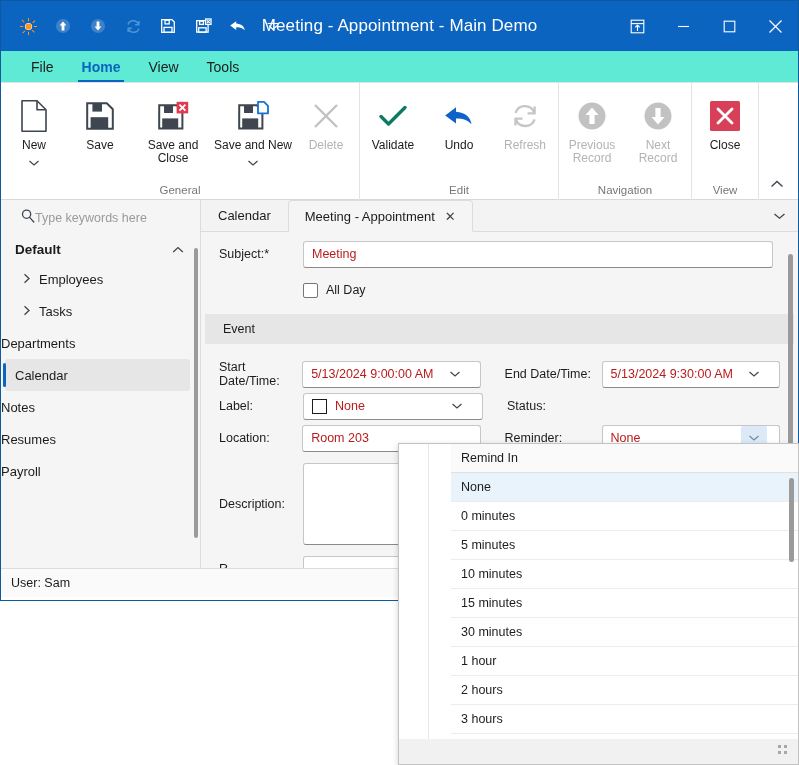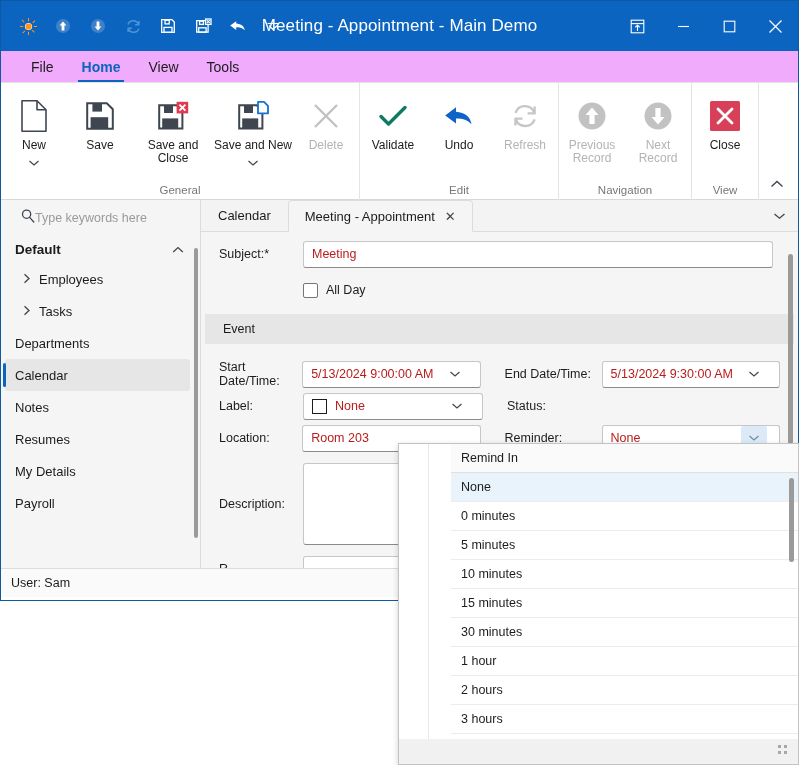--- a/index.html
+++ b/index.html
@@ -34,21 +34,21 @@
     color: #ffffff; font-size: 17px; letter-spacing: .1px;
     pointer-events: none;
   }
   .wincontrols { position: absolute; right: 0; top: 0; height: 50px; display: flex; }
   .wc {
     width: 46px; height: 50px; display: flex; align-items: center; justify-content: center;
   }
 
   
   .ribbon-tabs {
-    height: 32px; background: #f0abfc; display: flex; align-items: stretch;
+    height: 32px; background: #5eead4; display: flex; align-items: stretch;
     padding-left: 16px; border-bottom: 1px solid #e2e2e2;
   }
   .rtab {
     padding: 0 14px; display: flex; align-items: center; font-size: 14px;
     color: #1c1c1c; position: relative;
   }
   .rtab.active { font-weight: bold; color: #0b64bf; }
   .rtab.active::after {
     content: ""; position: absolute; left: 10px; right: 10px; bottom: 0;
     height: 2px; background: #0b64bf;
@@ -95,21 +95,21 @@
   .search-row {
     height: 36px; display: flex; align-items: center; gap: 0; padding: 0 20px;
   }
   .search-ph { font-size: 12.5px; color: #9a9a9a; }
   .nav-scroll { position: relative; flex: 1; overflow: hidden; }
   .nav-group-head {
     display: flex; align-items: center; justify-content: space-between;
     padding: 6px 16px 6px 14px; font-size: 13.5px; font-weight: bold; color: #1c1c1c;
   }
   .nav-item {
-    height: 32px; display: flex; align-items: center; padding-left: 14px;
+    height: 32px; display: flex; align-items: center; 
     font-size: 13px; color: #1c1c1c; position: relative;
   }
   .nav-item.sub { padding-left: 22px; gap: 8px; }
   .nav-item.selected { background: #e6e6e6; border-radius: 3px; margin: 0 10px 0 4px; padding-left: 10px; }
   .nav-item.selected::before {
     content: ""; position: absolute; left: -2px; top: 4px; bottom: 4px;
     width: 3px; background: #0b64bf; border-radius: 2px;
   }
   .side-sb {
     position: absolute; right: 2px; top: 12px; width: 4px; height: 290px;
@@ -504,23 +504,20 @@
             <span>Departments</span>
           </div>
           <div class="nav-item selected">
             <span>Calendar</span>
           </div>
           <div class="nav-item">
             <span>Notes</span>
           </div>
           <div class="nav-item">
             <span>Resumes</span>
-          </div>
-          <div class="nav-item">
-            <span>My Details</span>
           </div>
           <div class="nav-item">
             <span>Payroll</span>
           </div>
           <div class="side-sb"></div>
         </div>
       </div>
 
       <div class="panel">
         <div class="doc-tabs">

